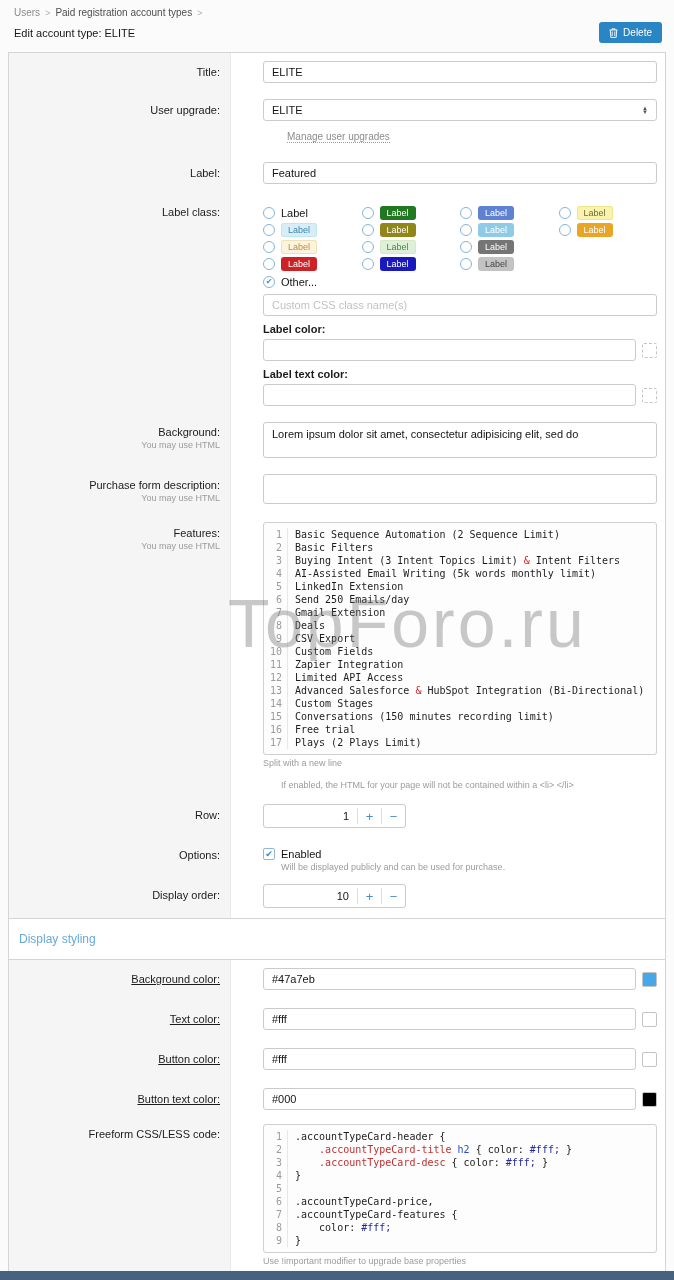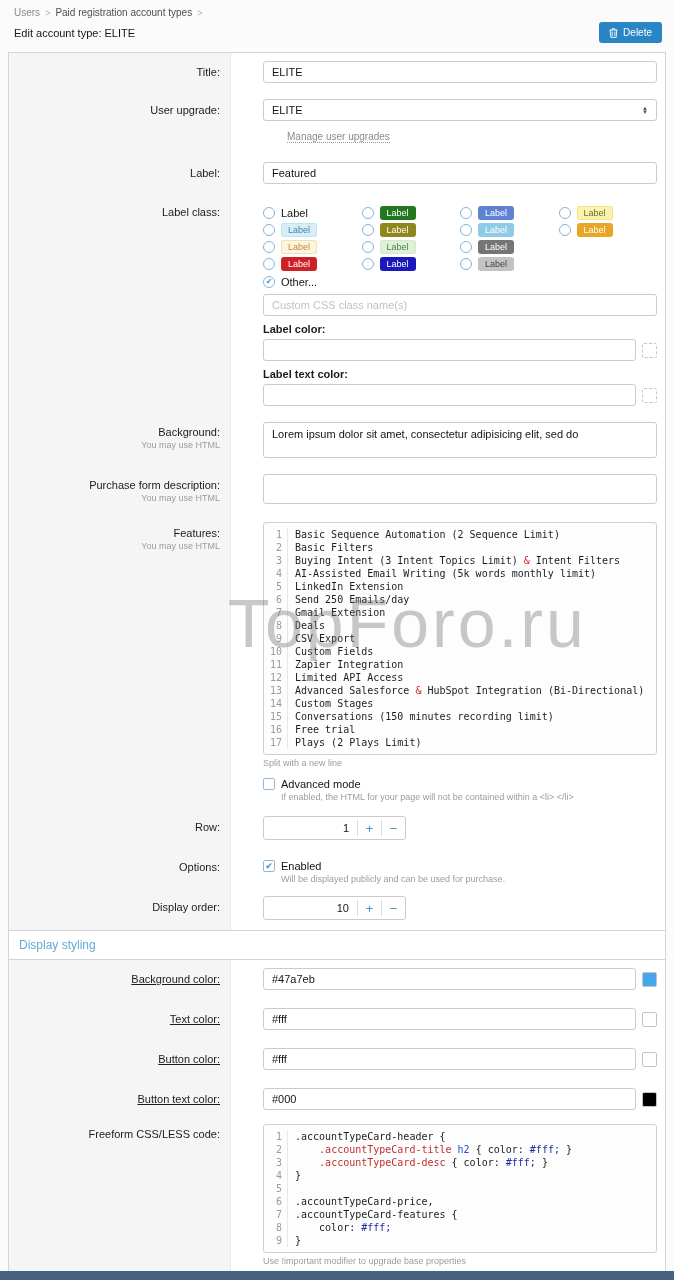--- a/index.html
+++ b/index.html
@@ -77,21 +77,21 @@
 
   
   .spinner { display:inline-flex; align-items:center; width:143px; height:24px;
              border:1px solid #cbcbcb; border-radius:3px; background:#fff; }
   .spin-val { flex:1; text-align:right; font-size:11px; padding-right:8px; }
   .spin-btn { width:24px; height:16px; flex:none; display:flex; align-items:center; justify-content:center;
               color:#4a90c2; font-size:13px; border-left:1px solid #dcdcdc; cursor:pointer; }
 
   
   .section-head { border-top:1px solid #d5d5d5; border-bottom:1px solid #d5d5d5;
-                  padding:7px 10px; font-size:12px; color:#68a9d8; background:#fff; }
+                  padding:13px 10px; font-size:12px; color:#68a9d8; background:#fff; }
 
   
   .save-bar { background:#e9f1f8; border-top:1px solid #d3e2ef; padding:5px 0 5px 222px; }
 
   .bottom-strip { position:absolute; left:0; right:0; bottom:0; height:9px; background:#46627e; }
 
   .watermark { position:absolute; left:228px; top:584px; font-size:68px; letter-spacing:3px;
                color:rgba(110,110,110,0.38); pointer-events:none; z-index:5; white-space:nowrap; }
 
   
@@ -304,24 +304,20 @@
           <div class="code-line"><span class="ln">16</span><span><span>Free trial</span></span></div>
           <div class="code-line"><span class="ln">17</span><span><span>Plays (2 Plays Limit)</span></span></div>
         </div>
       <div class="hint-under">Split with a new line</div>
     </div>
   </div>
 
   <div class="form-row r-adv">
     <div class="cell-label"></div>
     <div class="cell-content">
-      <div class="check-line">
-        <span class="checkbox"></span>
-        <span>Advanced mode</span>
-      </div>
       <div class="check-hint">If enabled, the HTML for your page will not be contained within a &lt;li&gt; &lt;/li&gt;</div>
     </div>
   </div>
 
   <div class="form-row r-row">
     <div class="cell-label">
         <span class="lbl">Row:</span>
       </div>
     <div class="cell-content">
       <div class="spinner">

